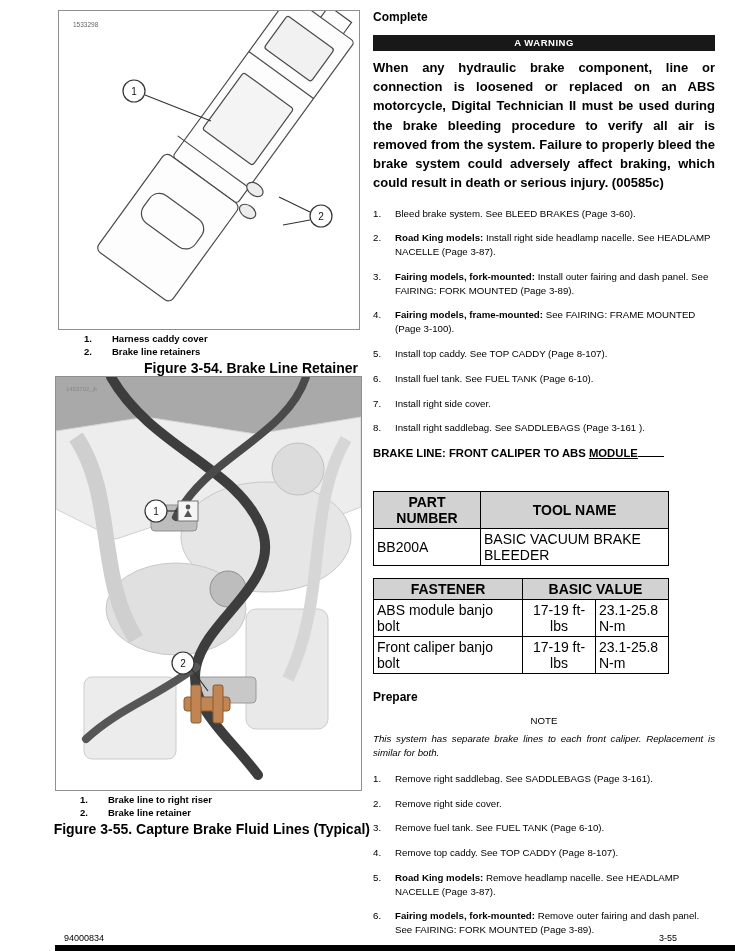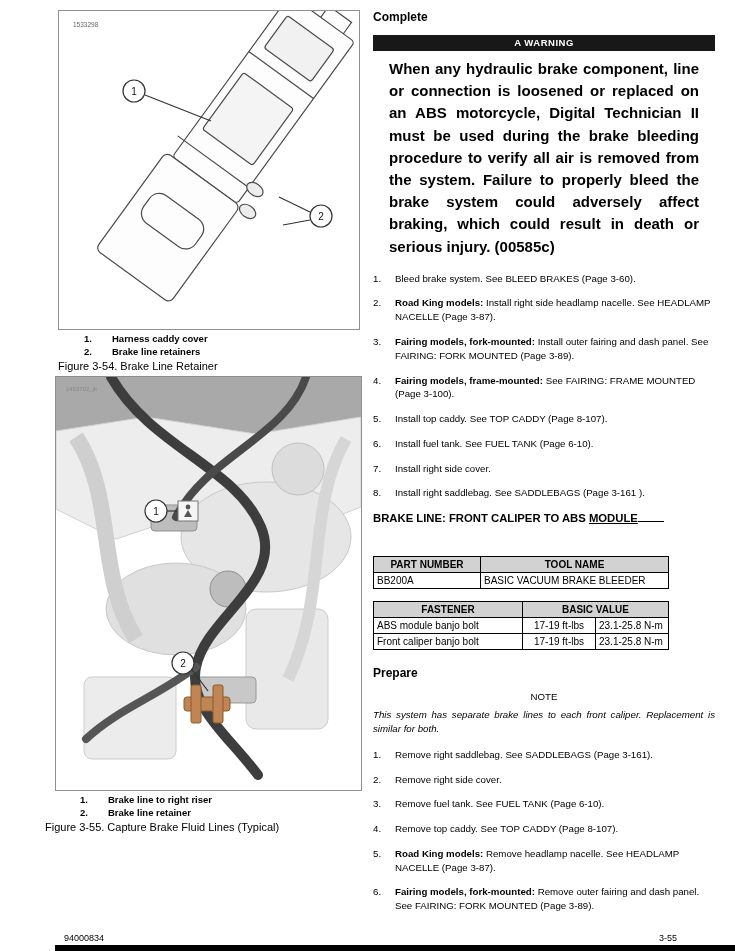--- a/index.html
+++ b/index.html
@@ -9,39 +9,39 @@
   
   .fig-box{position:absolute;border:1px solid #8f8f8f;background:#fff;}
   .fig1-box{left:58px;top:10px;width:300px;height:318px;}
   .fig2-box{left:55px;top:376px;width:305px;height:413px;}
   .fig-box svg{display:block;width:100%;height:100%;}
   .legend{position:absolute;}
   .fig1-legend{left:84px;top:332px;width:270px;}
   .fig2-legend{left:80px;top:793px;width:270px;}
   .legend-row{display:flex;font-weight:bold;font-size:9.5px;line-height:13px;}
   .legend-num{width:28px;flex:none;}
-  .fig-caption{position:absolute;text-align:left;font-weight:normal;font-size:11px;}
+  .fig-caption{position:absolute;text-align:right;font-weight:bold;font-size:14px;}
   .fig1-caption{left:58px;top:360px;width:300px;}
   .fig2-caption{left:45px;top:821px;width:325px;}
 
   
   .right-col{position:absolute;left:373px;top:10px;width:342px;}
   .h1{font-weight:bold;font-size:12px;margin:0 0 11px;}
   .warn-banner{background:#181818;color:#fff;font-weight:bold;font-size:9.5px;
                text-align:center;padding:2px 0 3px;margin:0 0 7px;letter-spacing:.5px;}
-  .warn-body{font-weight:bold;font-size:15px;line-height:1.48;text-align:justify;margin:0 16px 14px;}
+  .warn-body{font-weight:bold;font-size:13px;line-height:1.48;text-align:justify;margin:0 0 14px;}
   .step{display:flex;margin:0 0 11px;font-size:9.7px;line-height:1.42;}
   .step .n{width:22px;flex:none;}
   .step .t{flex:1;padding-right:2px;}
   .b{font-weight:bold;}
   .section-h{font-weight:bold;font-size:11.3px;margin:2px 0 32px;white-space:nowrap;}
   .u{text-decoration:underline;}
   .u-ext{display:inline-block;width:26px;height:.85em;border-bottom:1.4px solid #000;}
 
-  table{border-collapse:collapse;font-size:10px;table-layout:fixed;border-radius:9px;}
+  table{border-collapse:collapse;font-size:14px;table-layout:fixed;border-radius:9px;}
   th,td{border:1px solid #000;padding:2px 3px;overflow:hidden;}
   th{background:#d2d2d2;font-weight:bold;text-align:center;}
   .tbl-part{width:296px;margin:0 0 12px;}
   .tbl-part .c-a{width:100px;}
   .tbl-fast{width:296px;margin:0 0 16px;}
   .tbl-fast .f1{width:142px;}
   .tbl-fast .f2{width:71px;text-align:center;}
   .tbl-fast .f3{width:71px;}
 
   .note-label{text-align:center;font-size:9.7px;margin:2px 0 6px;}

